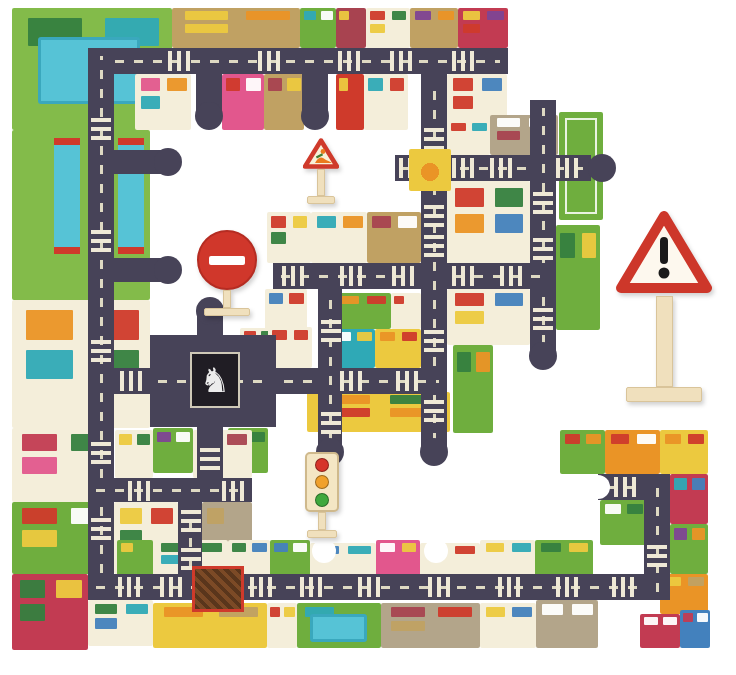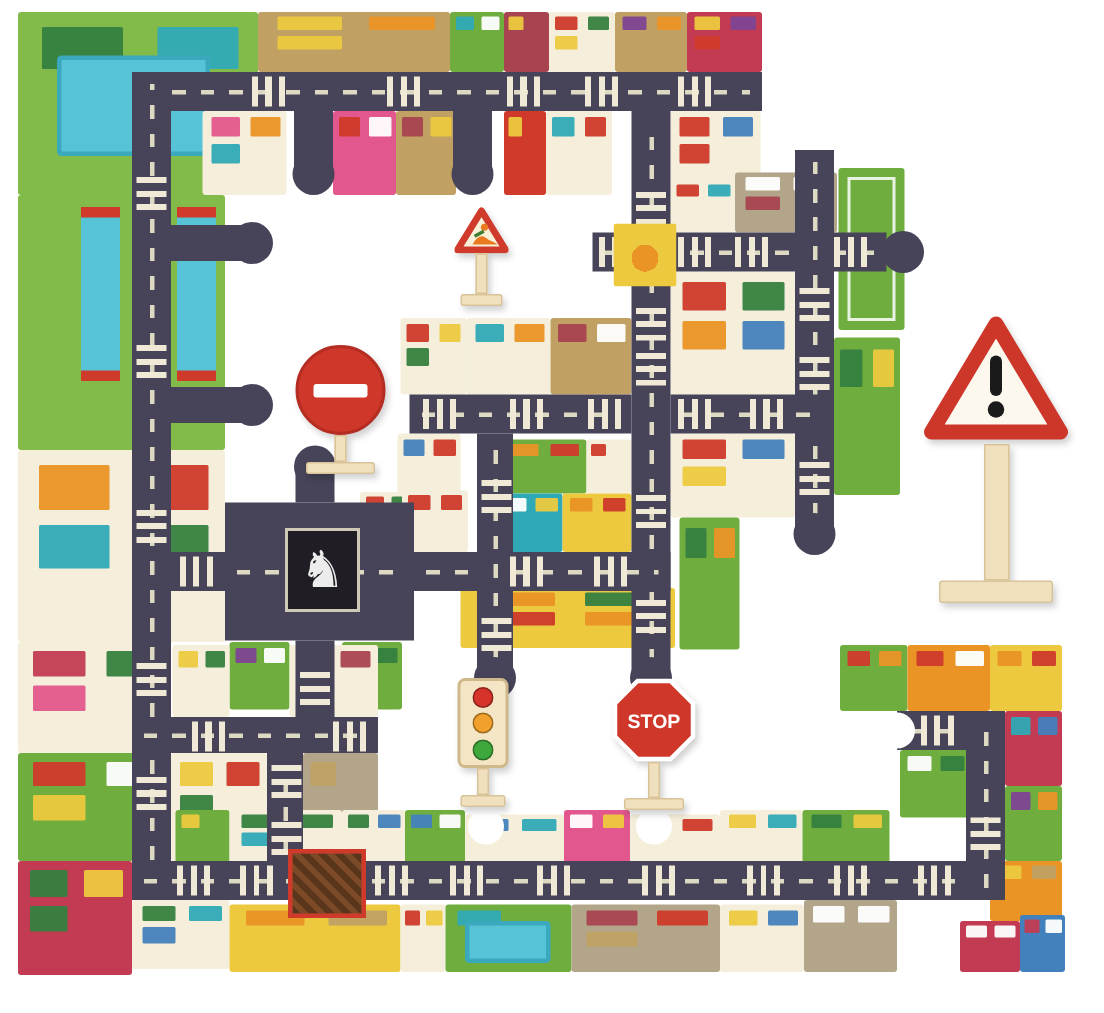--- a/index.html
+++ b/index.html
@@ -468,28 +468,20 @@
   <div class="sign" id="sign-trafficlight" style="left: 303px; top: 452px; width: 38px; height: 86px;">
     <div class="tl-body" style="height:56px">
       <div class="lamp" id="lamp0" style="background: rgb(214, 52, 42);"></div>
       <div class="lamp" id="lamp1" style="background: rgb(240, 161, 44);"></div>
       <div class="lamp" id="lamp2" style="background: rgb(63, 168, 60);"></div>
     </div>
     <div class="post"></div>
     <div class="base" style="width:30px"></div>
   </div>
 
-  <div class="sign" id="sign-stop" style="left: 407px; top: 452px; width: 58px; height: 88px;">
-    <svg width="56" height="56" viewBox="0 0 56 56">
-      <polygon points="17,2 39,2 54,17 54,39 39,54 17,54 2,39 2,17" fill="#d0372b" stroke="#ffffff" stroke-width="3"></polygon>
-      <text x="28" y="33" text-anchor="middle" fill="#ffffff" font-family="Liberation Sans, sans-serif" font-size="13" font-weight="bold">STOP</text>
-    </svg>
-    <div class="post"></div>
-    <div class="base" style="width:40px"></div>
-  </div>
 
   <div class="sign" id="sign-warning" style="left: 616px; top: 210px; width: 96px; height: 192px;">
     <svg width="96" height="86" viewBox="0 0 96 86">
       <polygon points="48,6 91,78 5,78" fill="#fdf8ee" stroke="#cd372a" stroke-width="10" stroke-linejoin="round"></polygon>
       <rect x="44" y="27" width="8" height="27" rx="4" fill="#1a1a1a"></rect>
       <circle cx="48" cy="63" r="5.5" fill="#1a1a1a"></circle>
     </svg>
     <div class="post wide"></div>
     <div class="base" style="width:76px;height:15px"></div>
   </div>

